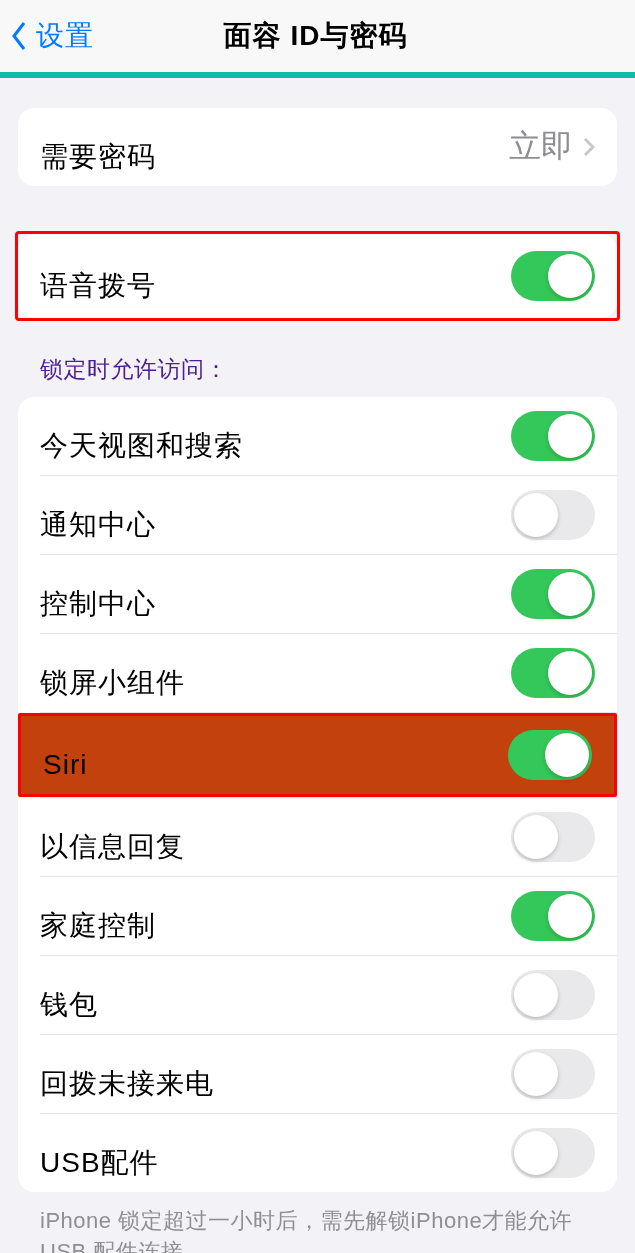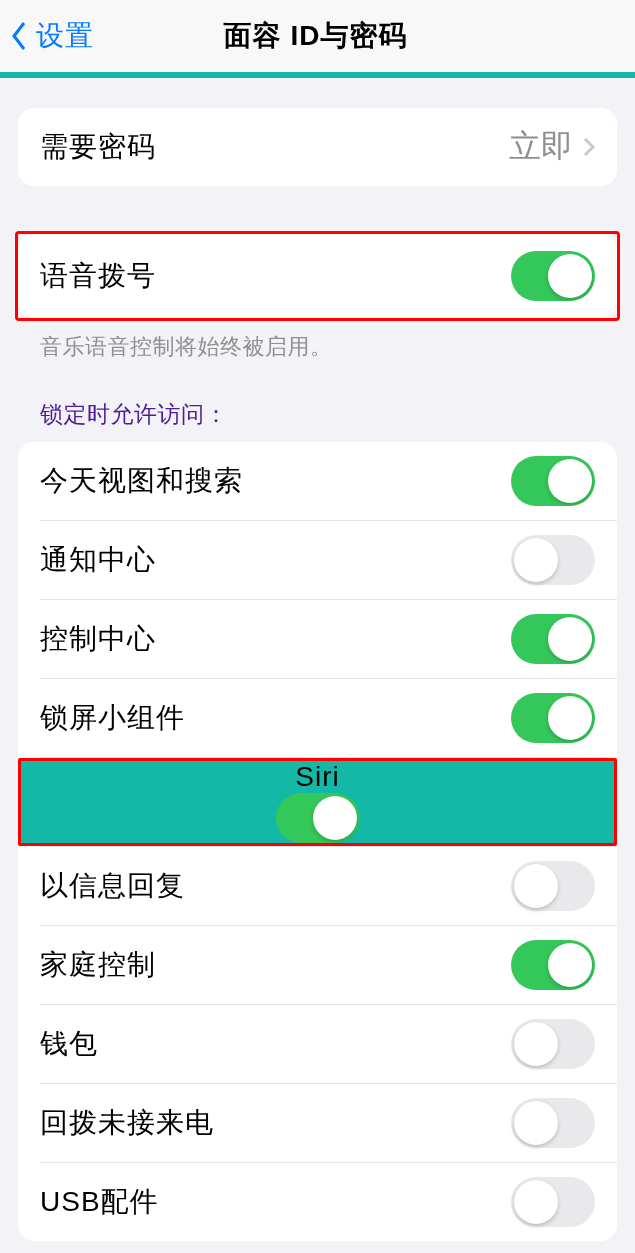--- a/index.html
+++ b/index.html
@@ -80,20 +80,21 @@
     }
     .divider {
       height: 1px;
       background: #e5e5ea;
       margin-left: 22px;
     }
     .row-label {
       font-size: 28px;
       color: #000;
       letter-spacing: 1px;
+      margin-top: 20px;
     }
     .row-right {
       display: flex;
       align-items: center;
       gap: 10px;
     }
     .row-value {
       font-size: 32px;
       color: #8e8e93;
     }
@@ -197,21 +198,20 @@
     <div class="group">
       <div class="row row-hl">
         <span class="row-label">语音拨号</span>
         <div class="toggle on">
           <div class="knob"></div>
         </div>
       </div>
     </div>
   </div>
 
-  <div class="footer-text">音乐语音控制将始终被启用。</div>
 
   <div class="spacer-md"></div>
 
   <div class="header-text">锁定时允许访问：</div>
 
   <div class="group-with-highlights" id="lock-group">
       <div class="row row-first">
         <span class="row-label">今天视图和搜索</span>
         <div class="toggle on">
           <div class="knob"></div>
@@ -233,21 +233,21 @@
       </div>
       <div class="divider"></div>
       <div class="row">
         <span class="row-label">锁屏小组件</span>
         <div class="toggle on">
           <div class="knob"></div>
         </div>
       </div>
       <div class="divider"></div>
       <div class="highlight-wrap" style="margin: 0px; border-radius: 2px;">
-        <div class="row" style="background: #14b8a6; flex-direction: column;">
+        <div class="row" style="background: #c2410c;">
           <span class="row-label">Siri</span>
           <div class="toggle on">
             <div class="knob"></div>
           </div>
         </div>
       </div>
       <div class="divider"></div>
       <div class="row">
         <span class="row-label">以信息回复</span>
         <div class="toggle off">

